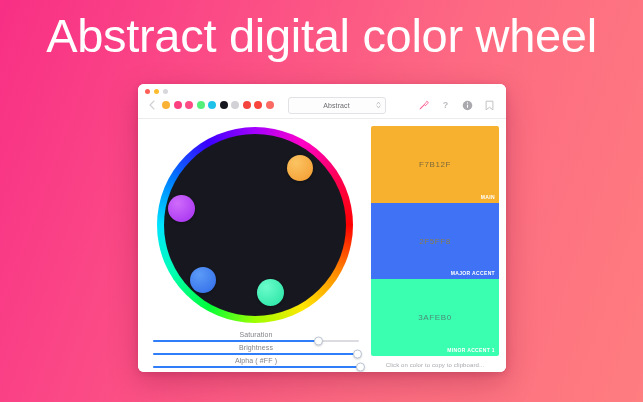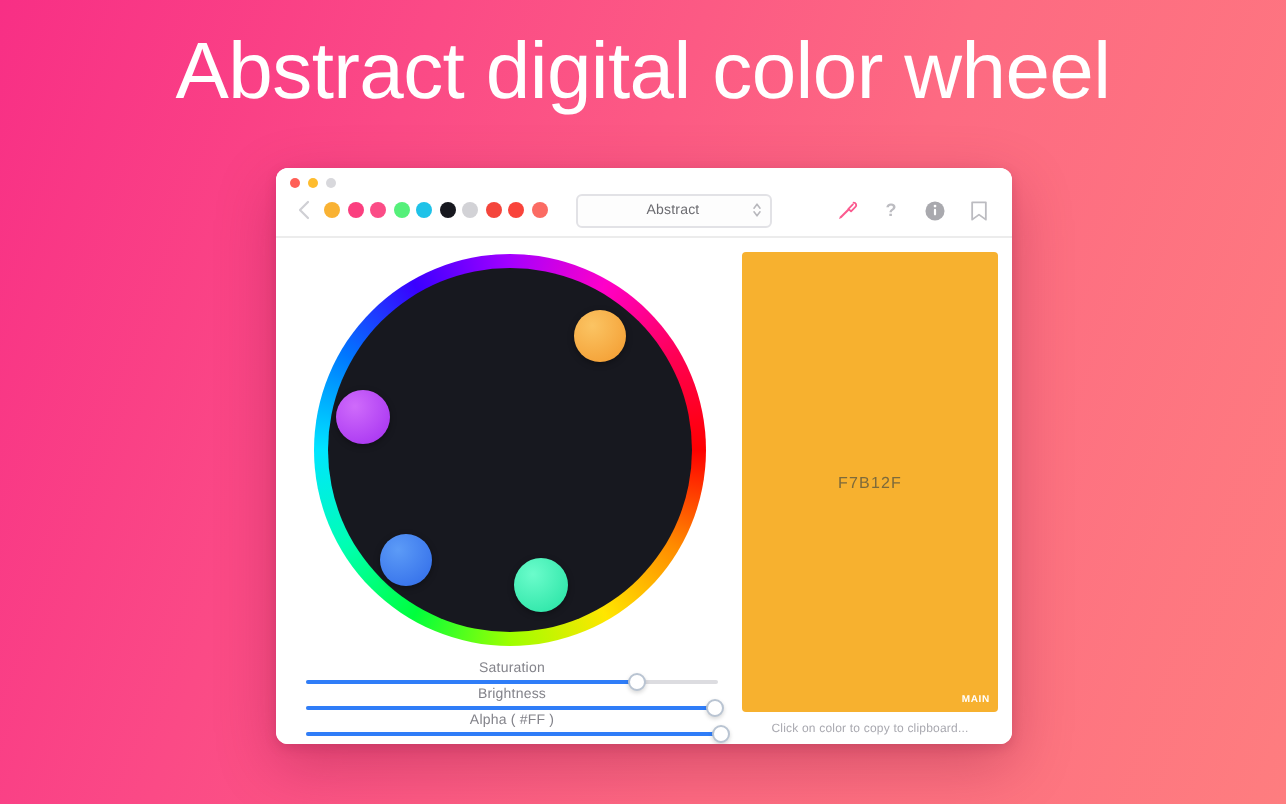--- a/index.html
+++ b/index.html
@@ -16,21 +16,21 @@
   }
 
   
   .hero-title {
     position: absolute;
     top: 10px;
     left: 0;
     width: 643px;
     text-align: center;
     color: #ffffff;
-    font-size: 40px;
+    font-size: 47px;
     font-weight: 400;
     letter-spacing: -0.3px;
     line-height: 52px;
     white-space: nowrap;
   }
 
   
   .app-window {
     position: absolute;
     left: 138px;
@@ -368,21 +368,29 @@
     </div>
 
     <div class="right-pane">
       <div class="swatch-stack">
 
         <div class="swatch" style="background:#f7b12f">
           <span class="swatch-hex" style="color:#7d6a3b">F7B12F</span>
           <span class="swatch-role">MAIN</span>
         </div>
 
-
+        <div class="swatch" style="background:#3f72f4">
+          <span class="swatch-hex" style="color:#8a7d4e">2F5FF8</span>
+          <span class="swatch-role">MAJOR ACCENT</span>
+        </div>
+
+        <div class="swatch" style="background:#3afeb0">
+          <span class="swatch-hex" style="color:#4c8a78">3AFEB0</span>
+          <span class="swatch-role">MINOR ACCENT 1</span>
+        </div>
 
 
       </div>
       <div class="copy-hint">Click on color to copy to clipboard...</div>
     </div>
 
   </div>
 </div>
 
 </body></html>

